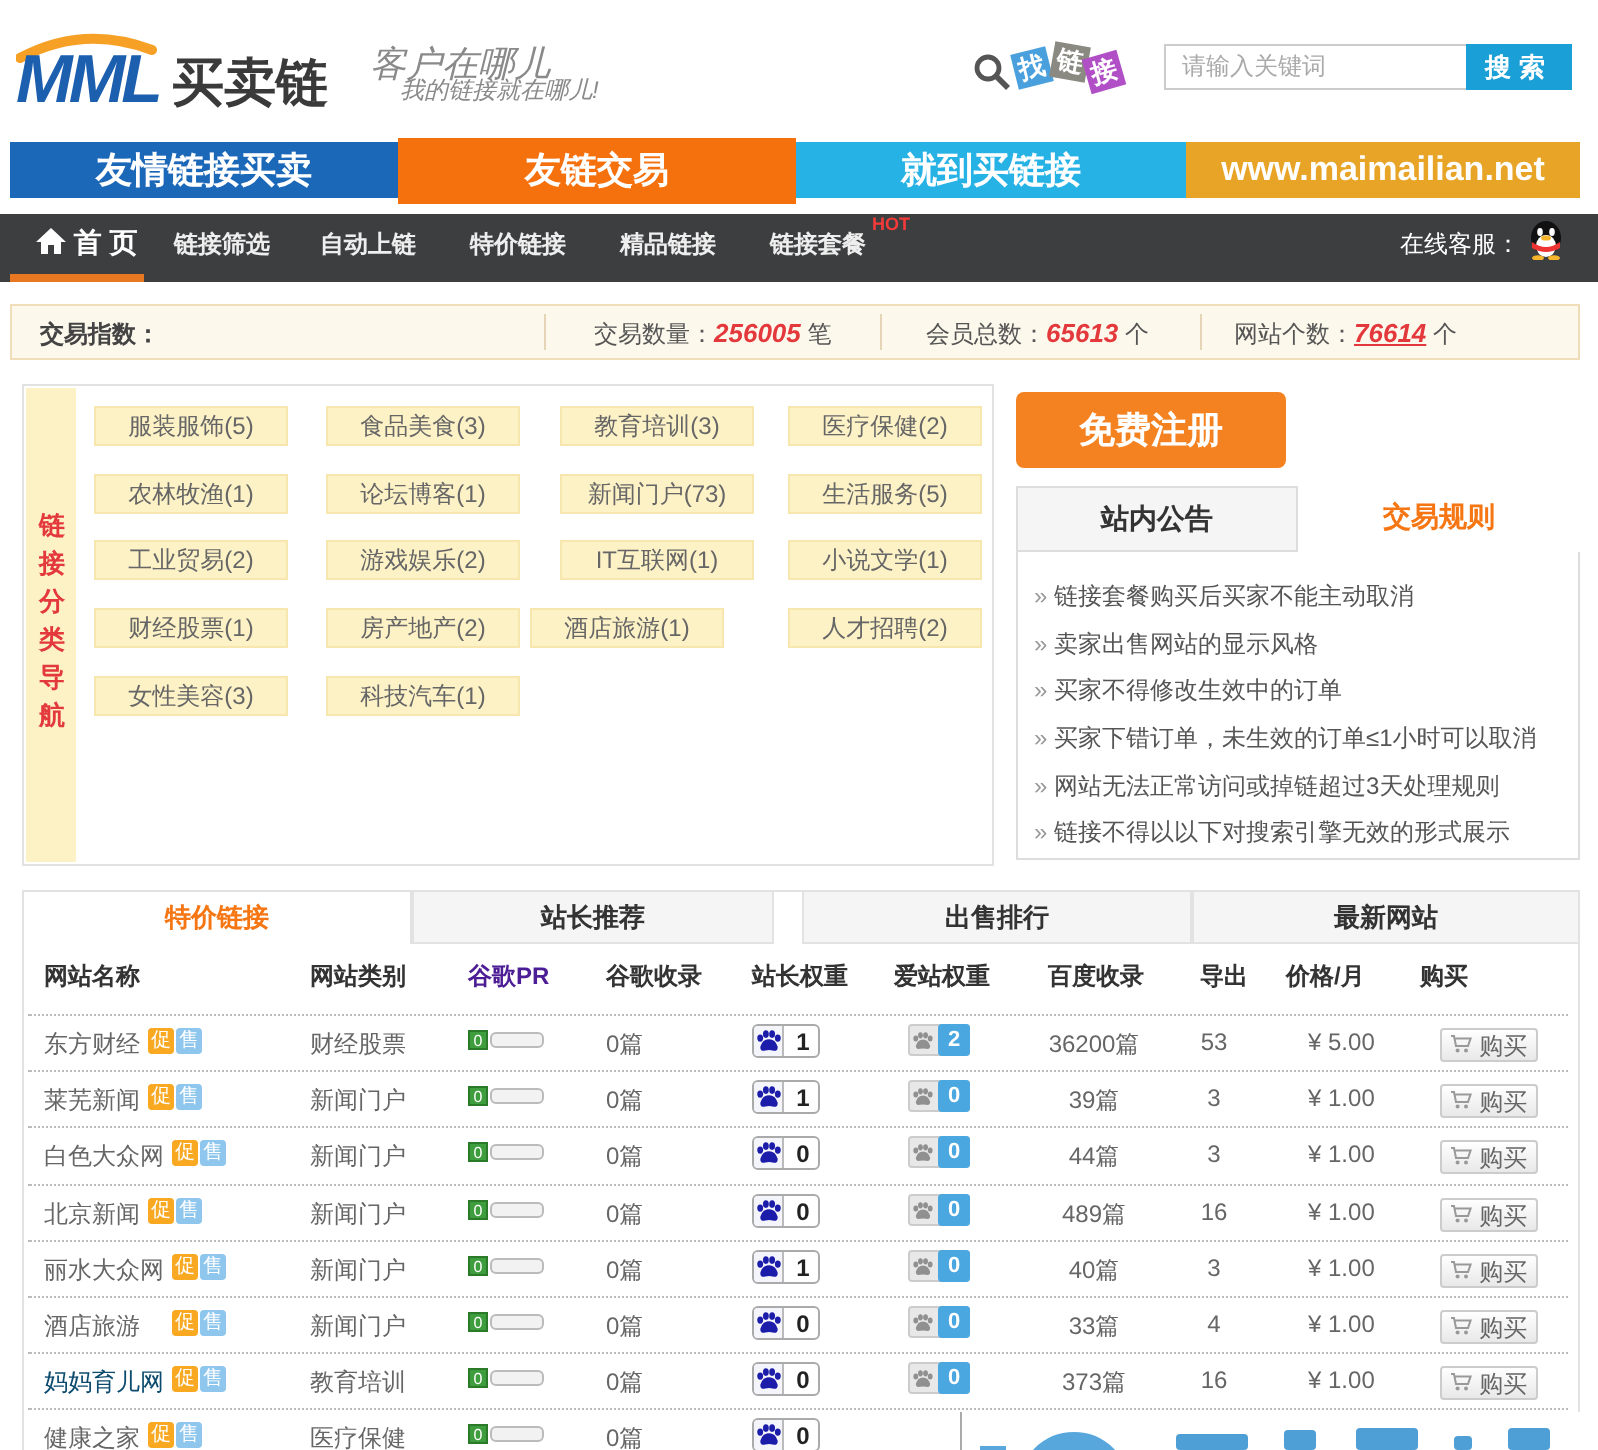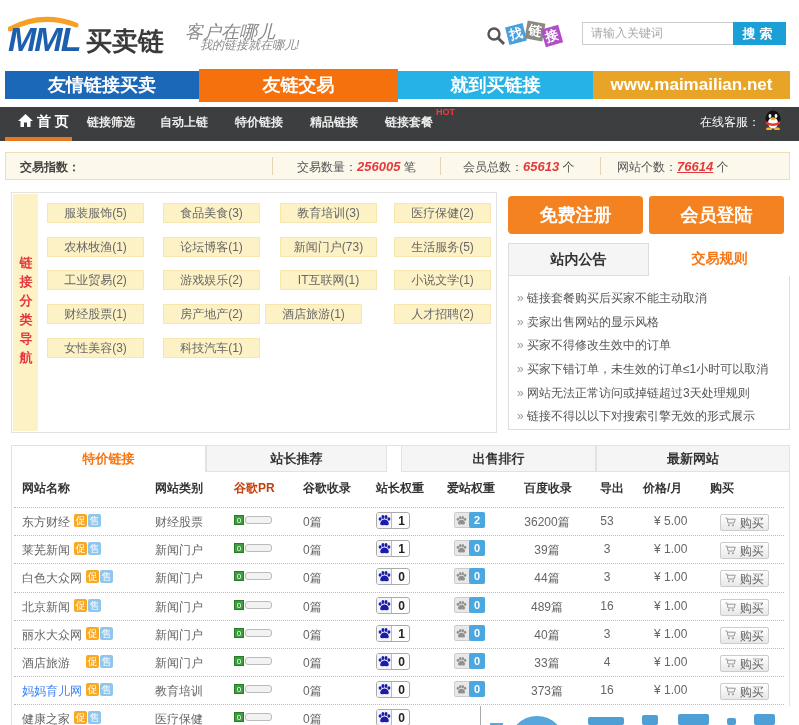--- a/index.html
+++ b/index.html
@@ -95,39 +95,38 @@
 <div class="abs catbtn" style="left:280px; top:270px;">IT互联网(1)</div>
 <div class="abs catbtn" style="left:394px; top:270px;">小说文学(1)</div>
 <div class="abs catbtn" style="left:47px; top:304px;">财经股票(1)</div>
 <div class="abs catbtn" style="left:163px; top:304px;">房产地产(2)</div>
 <div class="abs catbtn" style="left:265px; top:304px;">酒店旅游(1)</div>
 <div class="abs catbtn" style="left:394px; top:304px;">人才招聘(2)</div>
 <div class="abs catbtn" style="left:47px; top:338px;">女性美容(3)</div>
 <div class="abs catbtn" style="left:163px; top:338px;">科技汽车(1)</div>
 
 <div class="abs" style="left:508px; top:196px; width:135px; height:38px; background:#f58220; border-radius:4px; color:#fff; font-size:18px; font-weight:bold; text-align:center; line-height:38px;">免费注册</div>
-<div class="abs" style="left:649px; top:196px; width:135px; height:38px; background:#f58220; border-radius:3px; color:#fff; font-size:18px; font-weight:bold; text-align:center; line-height:38px;">会员登陆</div>
 <div class="abs" style="left:508px; top:243px; width:282px; height:187px; background:#fff; border:1px solid #ddd;"></div>
 <div class="abs" style="left:508px; top:243px; width:141px; height:33px; background:#f5f5f5; border:1px solid #ddd; color:#333; font-size:14px; font-weight:bold; text-align:center; line-height:31px;">站内公告</div>
 <div class="abs" style="left:649px; top:243px; width:141px; height:33px; background:#fff; color:#f57613; font-size:14px; font-weight:bold; text-align:center; line-height:31px;">交易规则</div>
 <div class="abs rule" style="left:517px; top:290px;"><span style="color:#999;">» </span>链接套餐购买后买家不能主动取消</div>
 <div class="abs rule" style="left:517px; top:314px;"><span style="color:#999;">» </span>卖家出售网站的显示风格</div>
 <div class="abs rule" style="left:517px; top:337px;"><span style="color:#999;">» </span>买家不得修改生效中的订单</div>
 <div class="abs rule" style="left:517px; top:361px;"><span style="color:#999;">» </span>买家下错订单，未生效的订单≤1小时可以取消</div>
 <div class="abs rule" style="left:517px; top:385px;"><span style="color:#999;">» </span>网站无法正常访问或掉链超过3天处理规则</div>
 <div class="abs rule" style="left:517px; top:408px;"><span style="color:#999;">» </span>链接不得以以下对搜索引擎无效的形式展示</div>
 
 <div class="abs" style="left:11px; top:445px; width:779px; height:280px; background:#fff; border:1px solid #e2e2e2; border-bottom:none;"></div>
 <div class="abs" style="left:11px; top:445px; width:195px; height:27px; background:#fff; border:1px solid #e2e2e2; border-bottom:none; color:#f57613; font-size:13px; font-weight:bold; text-align:center; line-height:26px;">特价链接</div>
 <div class="abs" style="left:206px; top:445px; width:181px; height:27px; background:#f5f5f5; border:1px solid #e2e2e2; color:#333; font-size:13px; font-weight:bold; text-align:center; line-height:26px;">站长推荐</div>
 <div class="abs" style="left:401px; top:445px; width:195px; height:27px; background:#f5f5f5; border:1px solid #e2e2e2; color:#333; font-size:13px; font-weight:bold; text-align:center; line-height:26px;">出售排行</div>
 <div class="abs" style="left:596px; top:445px; width:194px; height:27px; background:#f5f5f5; border:1px solid #e2e2e2; color:#333; font-size:13px; font-weight:bold; text-align:center; line-height:26px;">最新网站</div>
 <div class="abs" style="left:22px; top:480px; font-size:12px; font-weight:bold; color:#333;">网站名称</div>
 <div class="abs" style="left:155px; top:480px; font-size:12px; font-weight:bold; color:#333;">网站类别</div>
-<div class="abs" style="left:234px; top:480px; font-size:12px; font-weight:bold; color:#c2410c;">谷歌PR</div>
+<div class="abs" style="left:234px; top:480px; font-size:12px; font-weight:bold; color:#4c1d95;">谷歌PR</div>
 <div class="abs" style="left:303px; top:480px; font-size:12px; font-weight:bold; color:#333;">谷歌收录</div>
 <div class="abs" style="left:376px; top:480px; font-size:12px; font-weight:bold; color:#333;">站长权重</div>
 <div class="abs" style="left:447px; top:480px; font-size:12px; font-weight:bold; color:#333;">爱站权重</div>
 <div class="abs" style="left:524px; top:480px; font-size:12px; font-weight:bold; color:#333;">百度收录</div>
 <div class="abs" style="left:600px; top:480px; font-size:12px; font-weight:bold; color:#333;">导出</div>
 <div class="abs" style="left:643px; top:480px; font-size:12px; font-weight:bold; color:#333;">价格/月</div>
 <div class="abs" style="left:710px; top:480px; font-size:12px; font-weight:bold; color:#333;">购买</div>
 
 <div class="abs dash" style="left:14px; top:507px; width:770px;"></div>
 <div class="abs" style="left:22px; top:514px; font-size:12px; color:#666;">东方财经</div>
@@ -381,21 +380,21 @@
 <div class="abs" style="left:524px; top:655px; width:46px; font-size:12px; color:#666; text-align:center;">33篇</div>
 <div class="abs" style="left:597px; top:655px; width:20px; font-size:12px; color:#666; text-align:center;">4</div>
 <div class="abs" style="left:654px; top:655px; font-size:12px; color:#666;">¥ 1.00</div>
 <div class="abs buybtn" style="left:720px; top:655px;"><svg width="11" height="10" viewBox="0 0 11 10">
         <path d="M0.5 1 L2 1 L3 6 L9 6 L10.3 2.2 L2.6 2.2" fill="none" stroke="#999" stroke-width="1"></path>
         <circle cx="3.8" cy="8.3" r="1" fill="#999"></circle>
         <circle cx="8" cy="8.3" r="1" fill="#999"></circle>
       </svg> 购买</div>
 
 <div class="abs dash" style="left:14px; top:676px; width:770px;"></div>
-<div class="abs" style="left:22px; top:683px; font-size:12px; color:#3b82f6;">妈妈育儿网</div>
+<div class="abs" style="left:22px; top:683px; font-size:12px; color:#0c4a6e;">妈妈育儿网</div>
 <div class="abs badge" style="left:86px; top:683px; background:#f9a822;">促</div>
 <div class="abs badge" style="left:100px; top:683px; background:#8ec6ee;">售</div>
 <div class="abs" style="left:155px; top:683px; font-size:12px; color:#666;">教育培训</div>
 <div class="abs" style="left:234px; top:684px; width:10px; height:10px; background:#3e9e3e; border:1px solid #2a7a2a; color:#fff; font-size:8px; line-height:9px; text-align:center;">0</div>
 <div class="abs" style="left:245px; top:685px; width:27px; height:8px; background:#f2f2f2; border:1px solid #bbb; border-radius:3px;"></div>
 <div class="abs" style="left:303px; top:683px; font-size:12px; color:#666;">0篇</div>
 <div class="abs" style="left:376px; top:681px; width:34px; height:17px; background:#fff; border:1px solid #aaa; border-radius:3px;">
 <span style="position:absolute; left:0; top:0; width:15px; height:15px; background:#f4f4fb; border-right:1px solid #bbb; border-radius:2px 0 0 2px;">
         <span style="position:absolute; left:1px; top:2px; display:block; line-height:0;"><svg width="13" height="11" viewBox="0 0 14 12">
             <g fill="#1c1caa">

